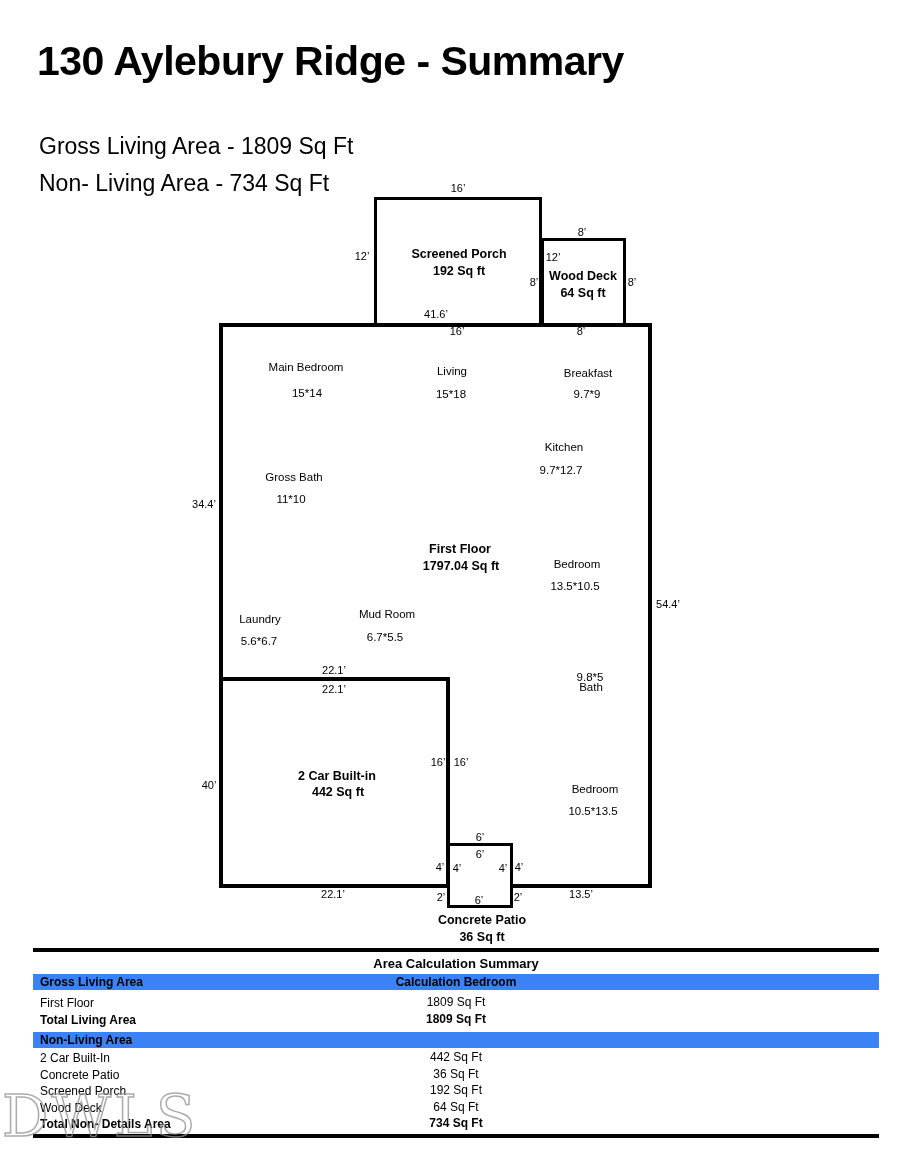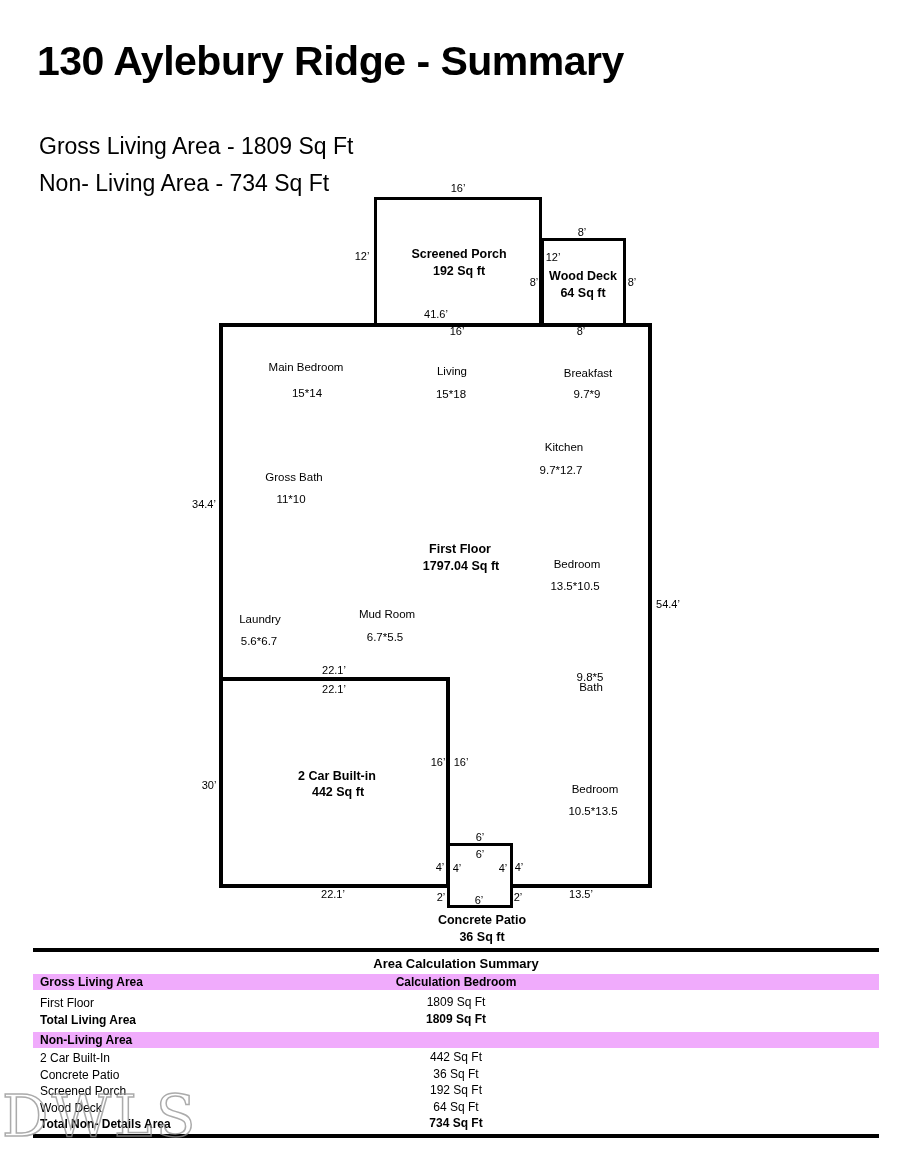--- a/index.html
+++ b/index.html
@@ -24,21 +24,21 @@
   #rect-patio{left:447px;top:843px;width:66px;height:65px;border:3px solid #000;background:#fff;z-index:3;}
   
   .lbl{position:absolute;transform:translate(-50%,-50%);white-space:nowrap;z-index:4;}
   .dim{font-size:11px;}
   .room{font-size:11.5px;}
   .bold{font-size:12.5px;font-weight:bold;}
   
   #table{position:absolute;left:33px;top:948px;width:846px;z-index:2;font-size:12px;}
   .tline{height:4px;background:#000;}
   .ttitle{height:18px;padding-top:4px;text-align:center;font-weight:bold;font-size:13px;}
-  .tbar{position:relative;height:16px;background:#f0abfc;}
+  .tbar{position:relative;height:16px;background:#3b82f6;}
   .tbar2{margin-top:3px;}
   .tbar-left{position:absolute;left:7px;top:1px;font-weight:bold;}
   .tbar-center{position:absolute;left:0;top:1px;width:100%;text-align:center;font-weight:bold;}
   .trows{padding-top:5px;}
   .trows2{padding-top:2px;}
   .trow{position:relative;height:17px;}
   .trows2 .trow{height:16.5px;}
   .trow.b{font-weight:bold;}
   .tl{position:absolute;left:7px;top:1px;}
   .tv{position:absolute;left:0;top:0;width:100%;text-align:center;}
@@ -73,21 +73,21 @@
         <span class="lbl dim" style="left: 582px; top: 232px;">8’</span>
         <span class="lbl dim" style="left: 553px; top: 257px;">12’</span>
         <span class="lbl dim" style="left: 534px; top: 282px;">8’</span>
         <span class="lbl dim" style="left: 632px; top: 282px;">8’</span>
         <span class="lbl dim" style="left: 457px; top: 331px;">16’</span>
         <span class="lbl dim" style="left: 581px; top: 331px;">8’</span>
         <span class="lbl dim" style="left: 204px; top: 504px;">34.4’</span>
         <span class="lbl dim" style="left: 668px; top: 604px;">54.4’</span>
         <span class="lbl dim" style="left: 334px; top: 670px;">22.1’</span>
         <span class="lbl dim" style="left: 334px; top: 689px;">22.1’</span>
-        <span class="lbl dim" style="left: 209px; top: 785px;">30’</span>
+        <span class="lbl dim" style="left: 209px; top: 785px;">40’</span>
         <span class="lbl dim" style="left: 438px; top: 762px;">16’</span>
         <span class="lbl dim" style="left: 461px; top: 762px;">16’</span>
         <span class="lbl dim" style="left: 333px; top: 894px;">22.1’</span>
         <span class="lbl dim" style="left: 441px; top: 897px;">2’</span>
         <span class="lbl dim" style="left: 479px; top: 900px;">6’</span>
         <span class="lbl dim" style="left: 518px; top: 897px;">2’</span>
         <span class="lbl dim" style="left: 581px; top: 894px;">13.5’</span>
         <span class="lbl dim" style="left: 480px; top: 837px;">6’</span>
         <span class="lbl dim" style="left: 480px; top: 854px;">6’</span>
         <span class="lbl dim" style="left: 440px; top: 867px;">4’</span>

